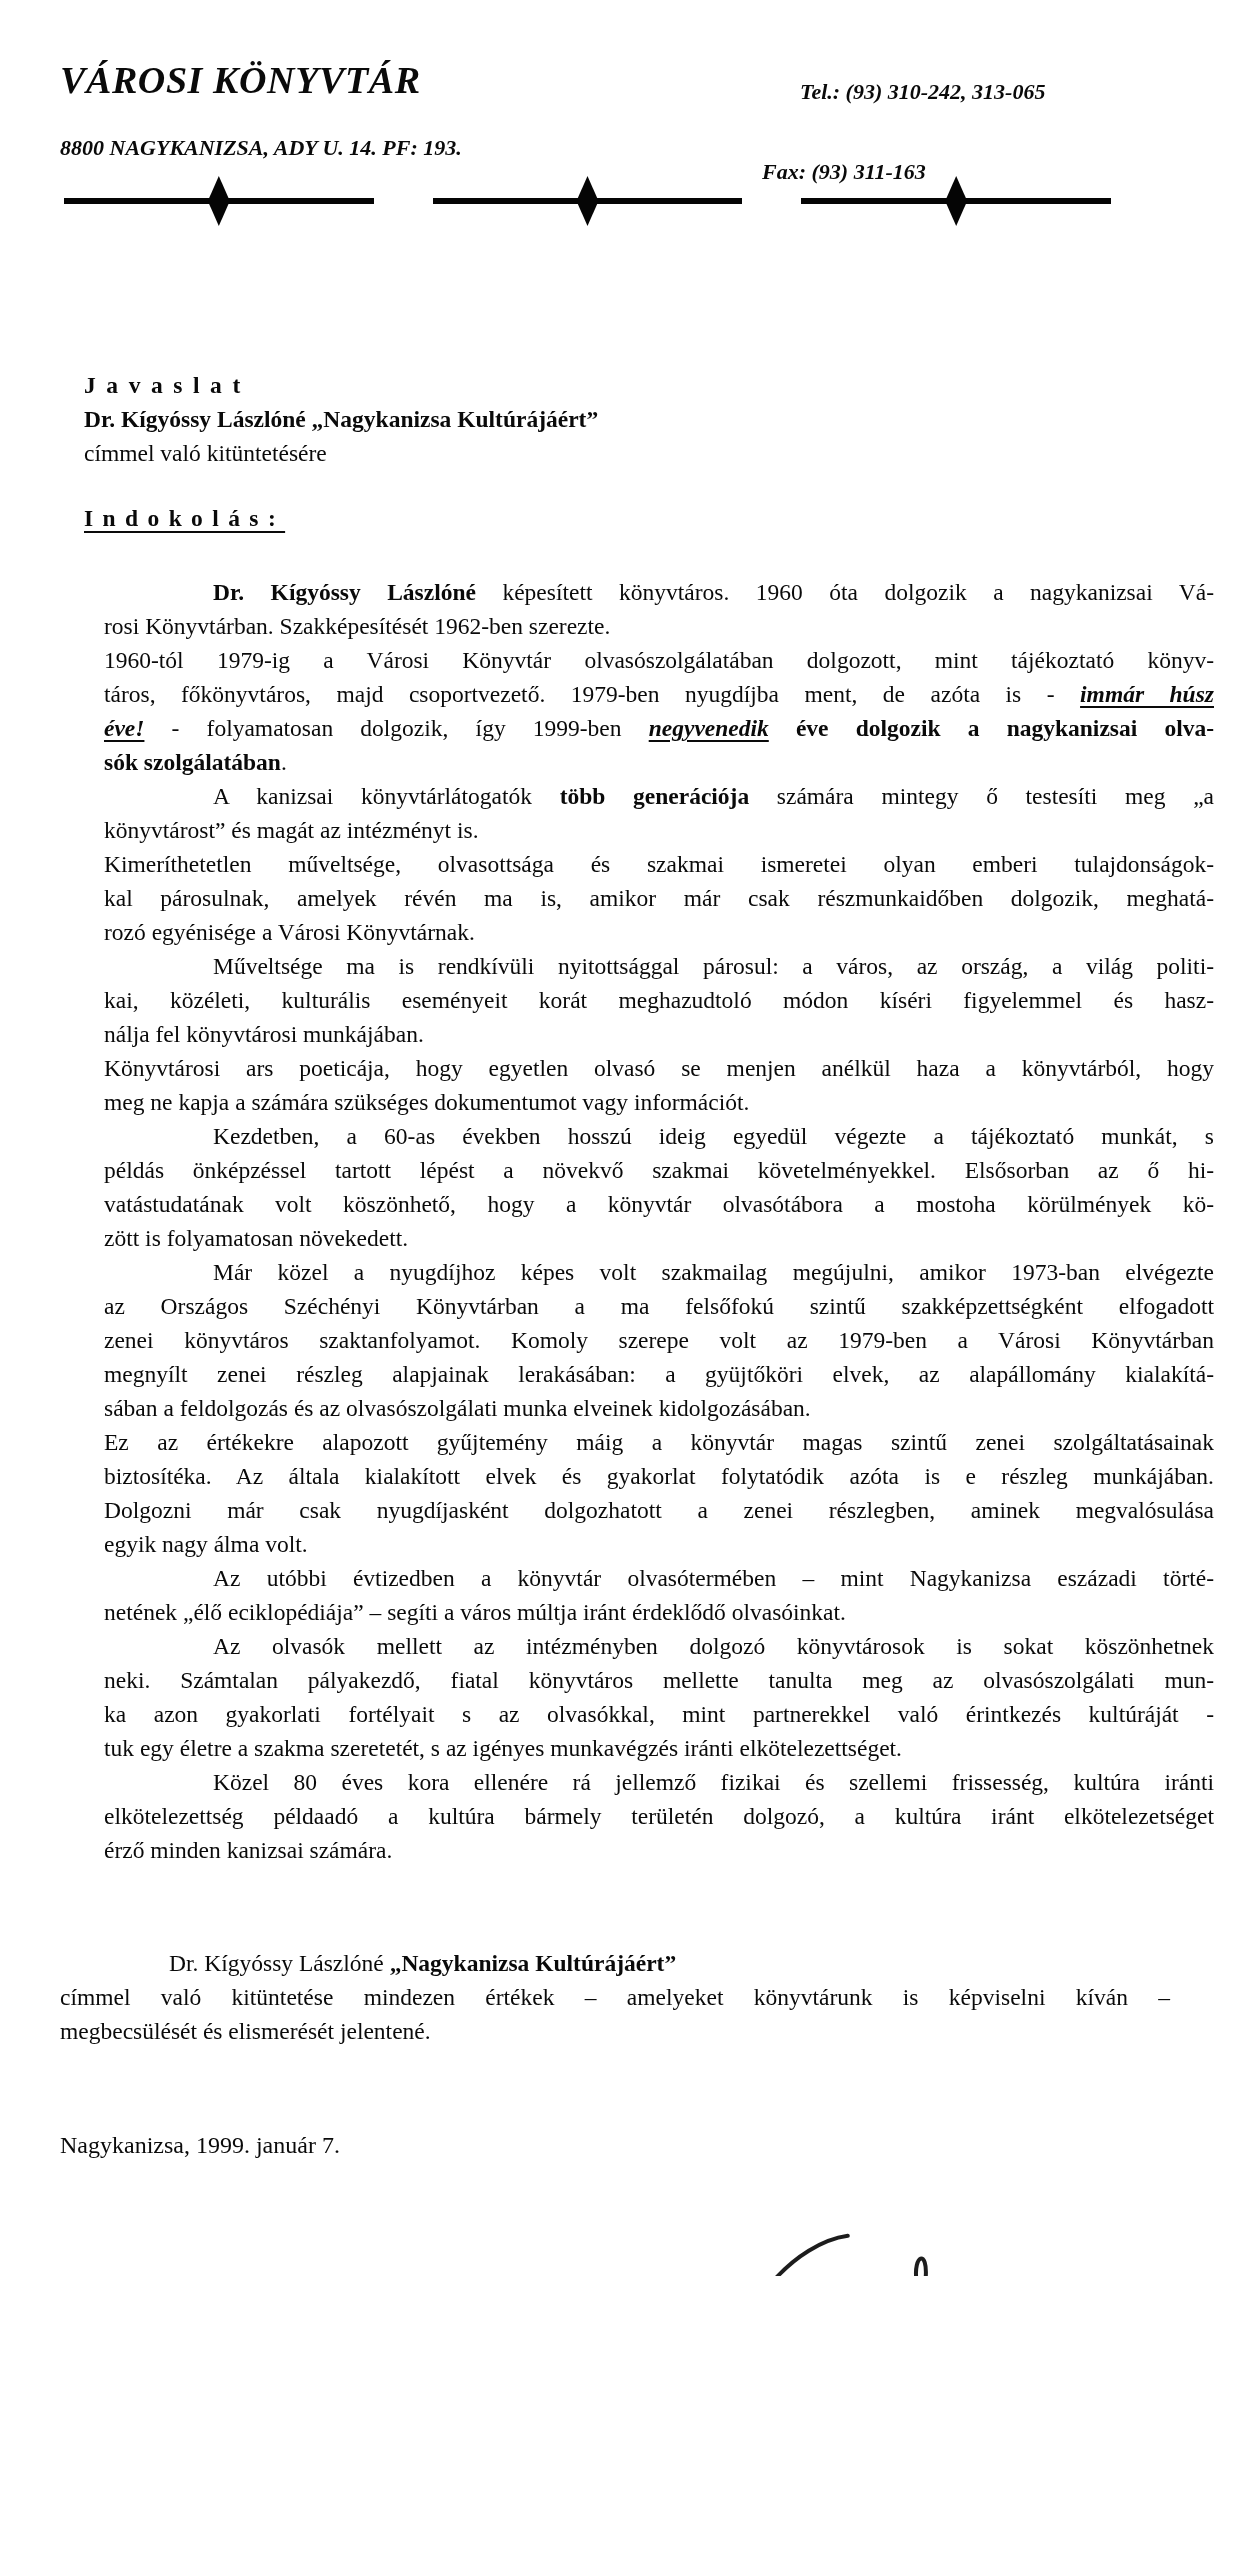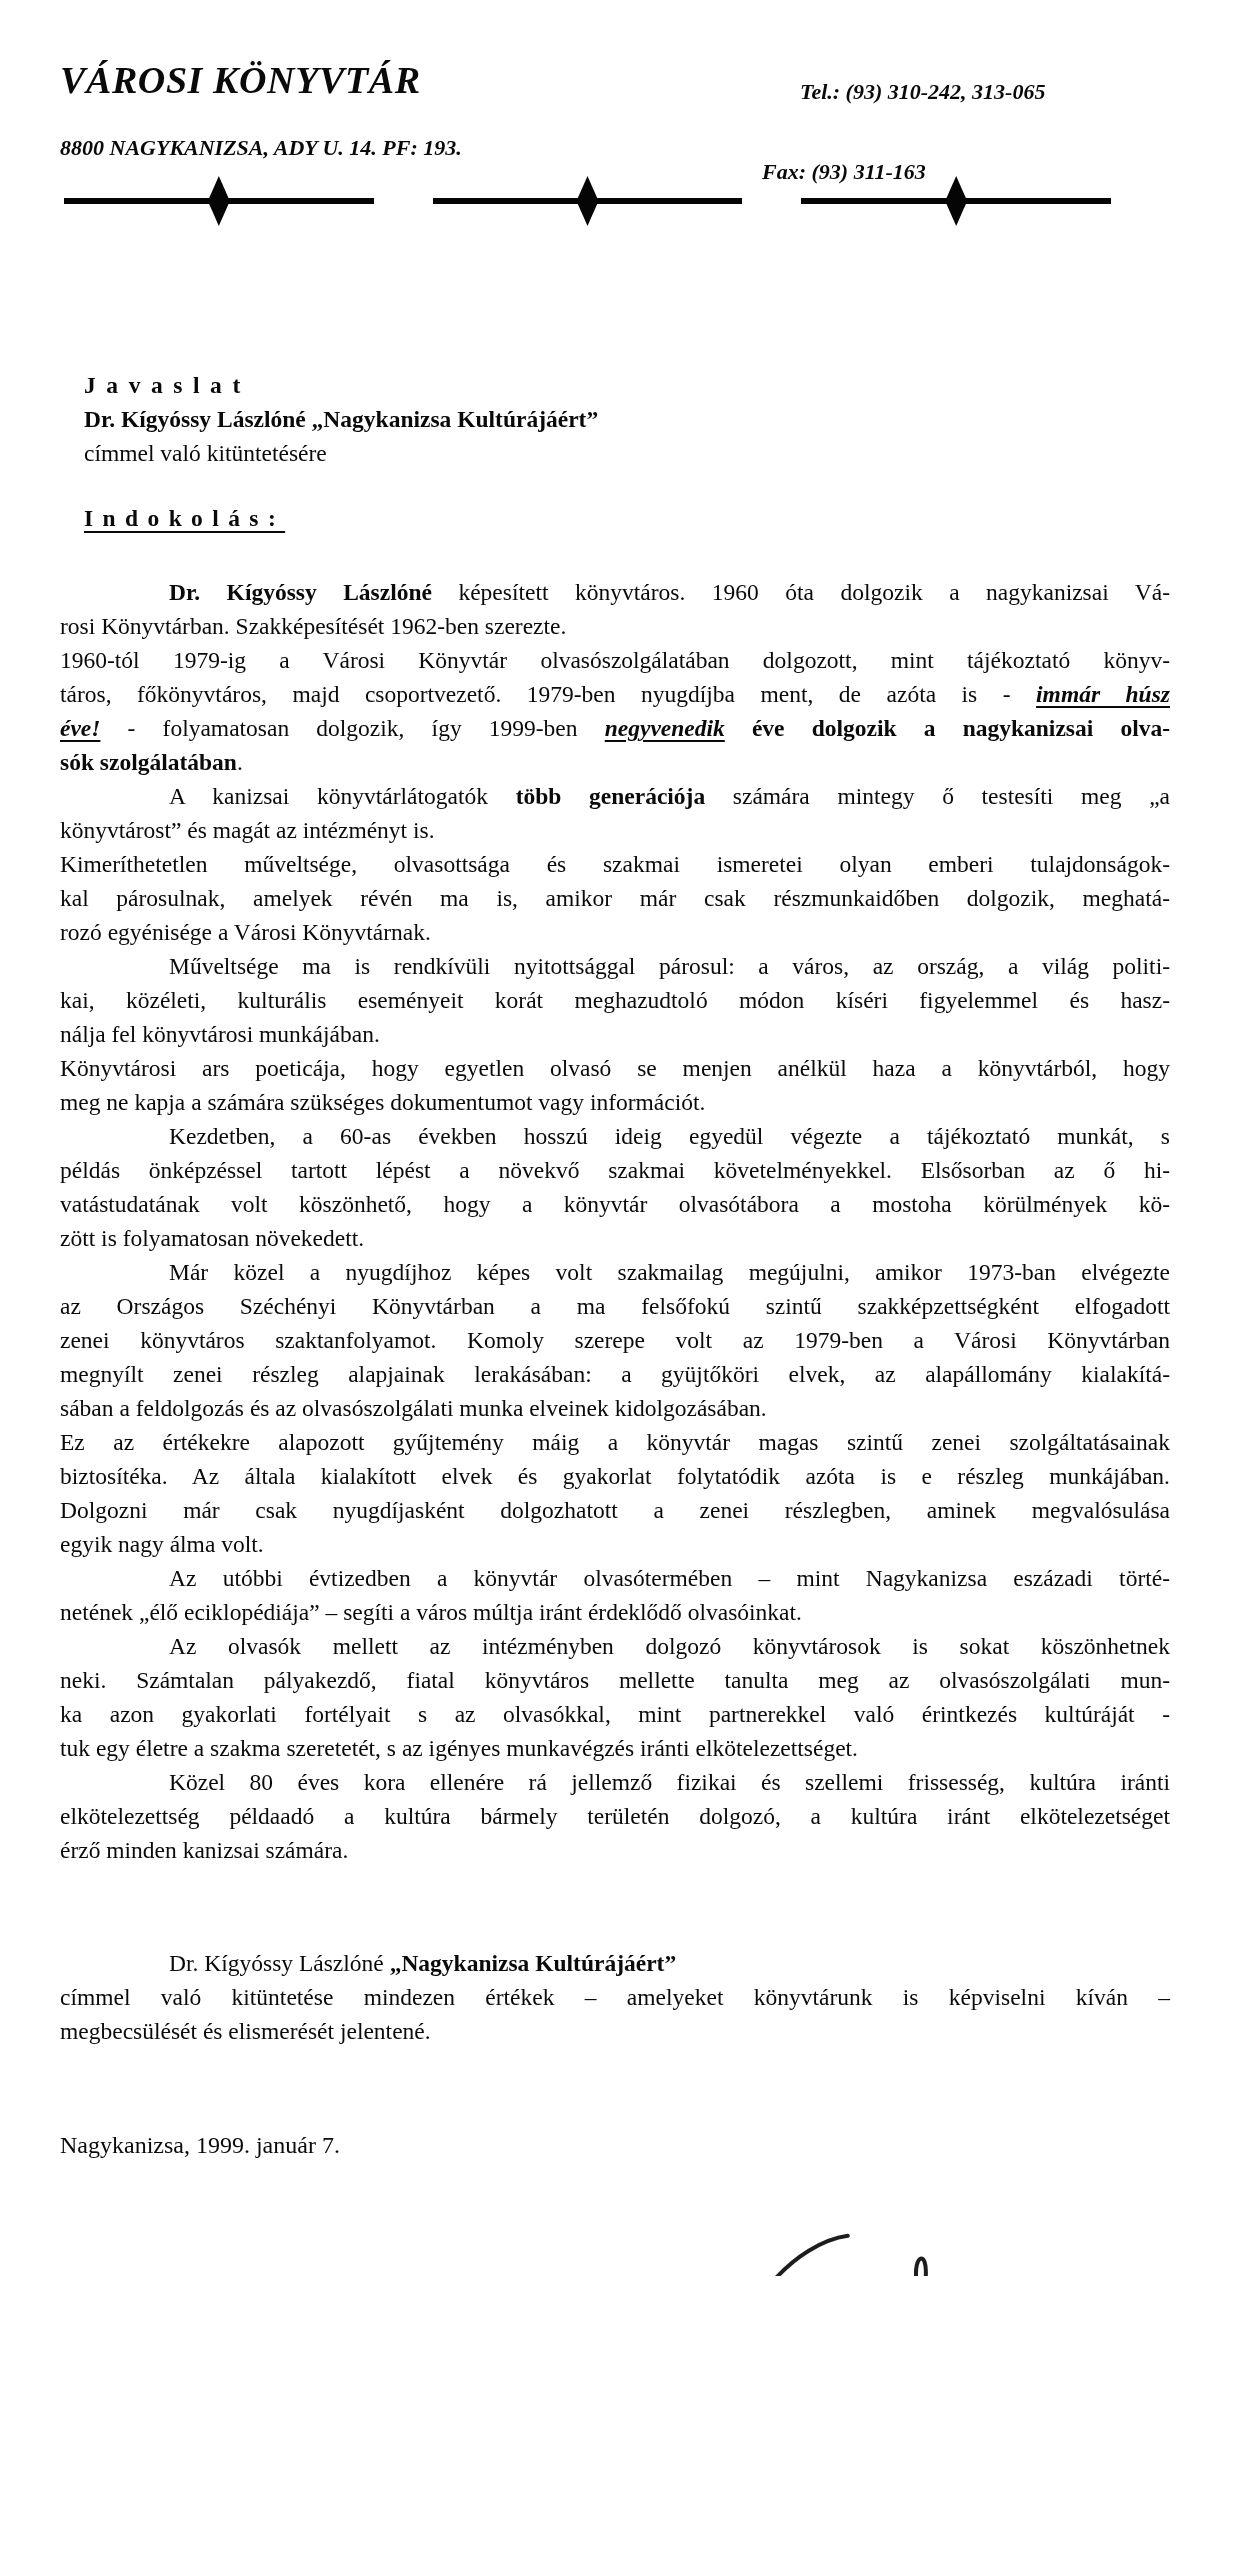--- a/index.html
+++ b/index.html
@@ -54,21 +54,21 @@
   .t-just{
     position:absolute;left:84px;top:505px;
     font-size:23.5px;font-weight:700;letter-spacing:0.4em;white-space:nowrap;
     text-decoration:underline;text-decoration-thickness:2.3px;text-underline-offset:5.2px;
   }
   
   .lines{
     position:absolute;left:60px;width:1110px;
     font-size:23.5px;line-height:34px;
   }
-  .body-lines{top:575px;}
+  .body-lines{top:575px;margin-left:44px;}
   .closing-lines{top:1946px;}
   .bl{
     text-align:justify;
     text-align-last:justify;
     white-space:normal;
   }
   .bl.end{text-align-last:left;}
   .bl.ind{text-indent:109px;}
   .sb{font-weight:700;}
   .si{font-style:italic;}

